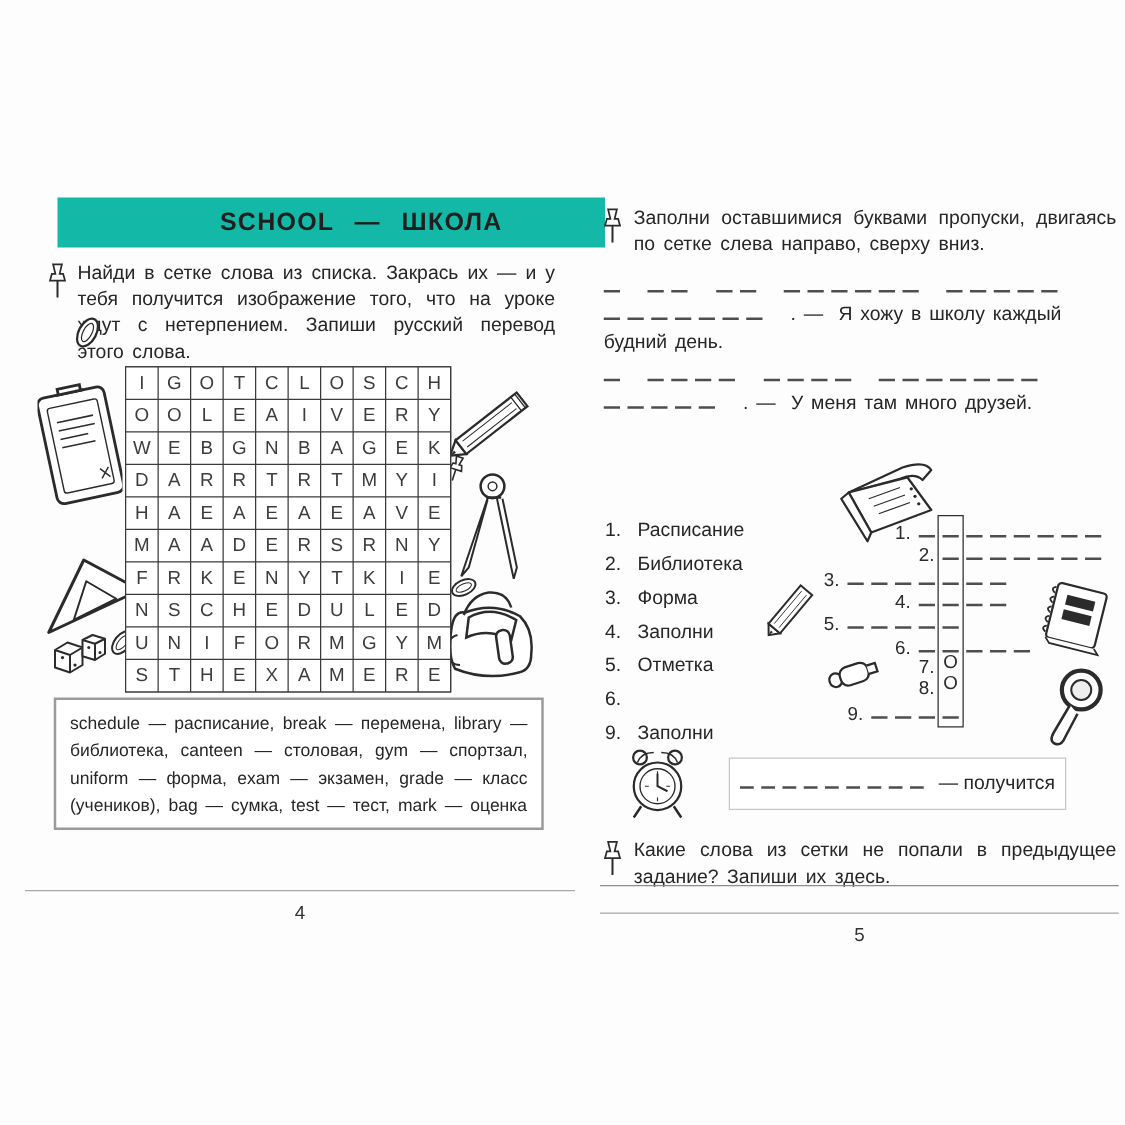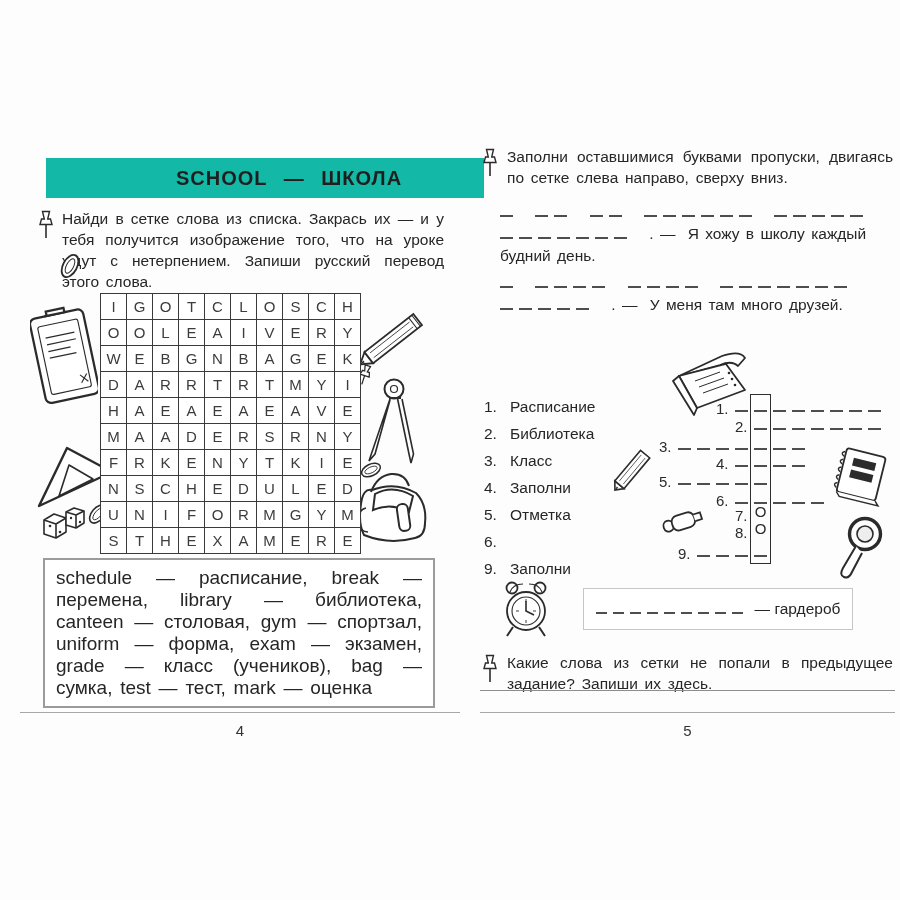--- a/index.html
+++ b/index.html
@@ -1,50 +1,50 @@
 <!DOCTYPE html>
 <html><head>
 <meta charset="utf-8">
 <style>
   html,body{margin:0;padding:0;background:#fbfbfb;}
   .canvas{position:relative;width:900px;height:900px;background:#fdfdfd;overflow:hidden;
           font-family:"Liberation Sans","DejaVu Sans",sans-serif;color:#262626;}
   .page{position:absolute;top:0;height:760px;}
   .page.left{left:20px;width:440px;}
-  .page.right{left:480px;width:415px;}
+  .page.right{left:480px;width:415px;margin-top:18px;}
   
   .title-bar{position:absolute;left:26px;top:158px;width:390px;height:40px;background:#14b8a6;
              display:flex;align-items:center;justify-content:center;padding-left:48px;}
   .title-bar h1{margin:0;font-size:20px;font-weight:bold;letter-spacing:1px;word-spacing:10px;color:#1f1f1f;}
   
   .task{position:absolute;left:0;right:0;}
   .task .pin{position:absolute;left:16px;top:2px;}
   .page.right .task .pin{left:0;}
   .task p{margin:0;padding-left:42px;padding-right:16px;font-size:15.5px;line-height:21px;
           text-align:justify;word-spacing:2.5px;}
   .page.right .task p{padding-left:27px;padding-right:2px;}
   
   .wordsearch{position:absolute;left:80px;top:293px;display:grid;
               grid-template-columns:repeat(10,25px);grid-auto-rows:25px;gap:1px;
               background:#3a3a3a;border:1px solid #3a3a3a;}
   .ws-cell{background:#fff;display:flex;align-items:center;justify-content:center;
            font-size:15px;color:#3c3c3c;}
   
   .vocab-box{position:absolute;left:23px;top:558px;width:392px;border:2px solid #9b9b9b;
              padding:7px 11px;box-sizing:border-box;background:#fff;}
-  .vocab-box p{margin:0;font-size:19px;line-height:22px;text-align:justify;word-spacing:2.5px;}
+  .vocab-box p{margin:0;font-size:14px;line-height:22px;text-align:justify;word-spacing:2.5px;}
   
   .bell-row{position:absolute;left:22px;right:20px;top:678px;display:flex;align-items:flex-end;}
   .bell-label{font-size:16px;letter-spacing:1px;white-space:nowrap;}
   .bell-blank{flex:1;margin-left:14px;border-bottom:1.5px solid #9b9b9b;height:18px;}
   
   .rule{position:absolute;left:0;right:0;border-top:1px solid #a8a8a8;}
   .pagenum{position:absolute;left:0;right:0;text-align:center;font-size:15px;color:#333;}
   
-  .sentence{position:absolute;left:20px;right:0;font-size:15.5px;line-height:22px;word-spacing:2px;}
+  .sentence{position:absolute;left:3px;right:0;font-size:15.5px;line-height:22px;word-spacing:2px;}
   .dgroup{display:inline-block;white-space:nowrap;margin-right:10px;}
   .dash{display:inline-block;width:13px;height:9px;border-bottom:2px solid #4e4e4e;margin-right:6px;}
   .suffix{margin:0 6px 0 0;}
   
   .clues{position:absolute;left:4px;top:393px;width:200px;}
   .clue{display:flex;font-size:15.5px;line-height:27px;}
   .clue-num{width:26px;flex:none;}
   
   .crossword{position:absolute;left:163px;top:390px;width:255px;height:185px;}
   .cw-col{position:absolute;left:107px;top:4px;width:19px;height:168px;border:1.5px solid #2e2e2e;}
@@ -401,21 +401,21 @@
         <div class="clue">
           <span class="clue-num">1.</span>
           <span class="clue-text">Расписание</span>
         </div>
         <div class="clue">
           <span class="clue-num">2.</span>
           <span class="clue-text">Библиотека</span>
         </div>
         <div class="clue">
           <span class="clue-num">3.</span>
-          <span class="clue-text">Класс</span>
+          <span class="clue-text">Форма</span>
         </div>
         <div class="clue">
           <span class="clue-num">4.</span>
           <span class="clue-text">Заполни</span>
         </div>
         <div class="clue">
           <span class="clue-num">5.</span>
           <span class="clue-text">Отметка</span>
         </div>
         <div class="clue">
@@ -476,21 +476,21 @@
         <span class="cw-o" style="left: 108px; top: 130px;">O</span>
         <span class="cw-num" style="left: 7.5px; top: 155px;">9.</span>
         <div class="cw-dash" style="left: 53.5px; top: 165px;"></div>
         <div class="cw-dash" style="left: 72.5px; top: 165px;"></div>
         <div class="cw-dash" style="left: 91.5px; top: 165px;"></div>
         <div class="cw-dash" style="left: 110.5px; top: 165px;"></div>
       </div>
 
     <div class="wardrobe-box">
       <span class="dash-run"><span class="dash wdash"></span><span class="dash wdash"></span><span class="dash wdash"></span><span class="dash wdash"></span><span class="dash wdash"></span><span class="dash wdash"></span><span class="dash wdash"></span><span class="dash wdash"></span><span class="dash wdash"></span></span>
-      <span class="wardrobe-label">— гардероб</span>
+      <span class="wardrobe-label">— получится</span>
     </div>
 
     <div class="task" style="top:652px;">
       <span class="pin">
         <svg width="20" height="30" viewBox="0 0 20 30">
             <g fill="#fff" stroke="#2b2b2b" stroke-width="1.4">
               <path d="M6.5 1.5 h7 l-1.8 7.5 h2.8 l1.5 5.5 H4 l1.5 -5.5 h2.8 z"></path>
               <path d="M10 14.5 V28" stroke-width="1.6"></path>
             </g>
           </svg>

